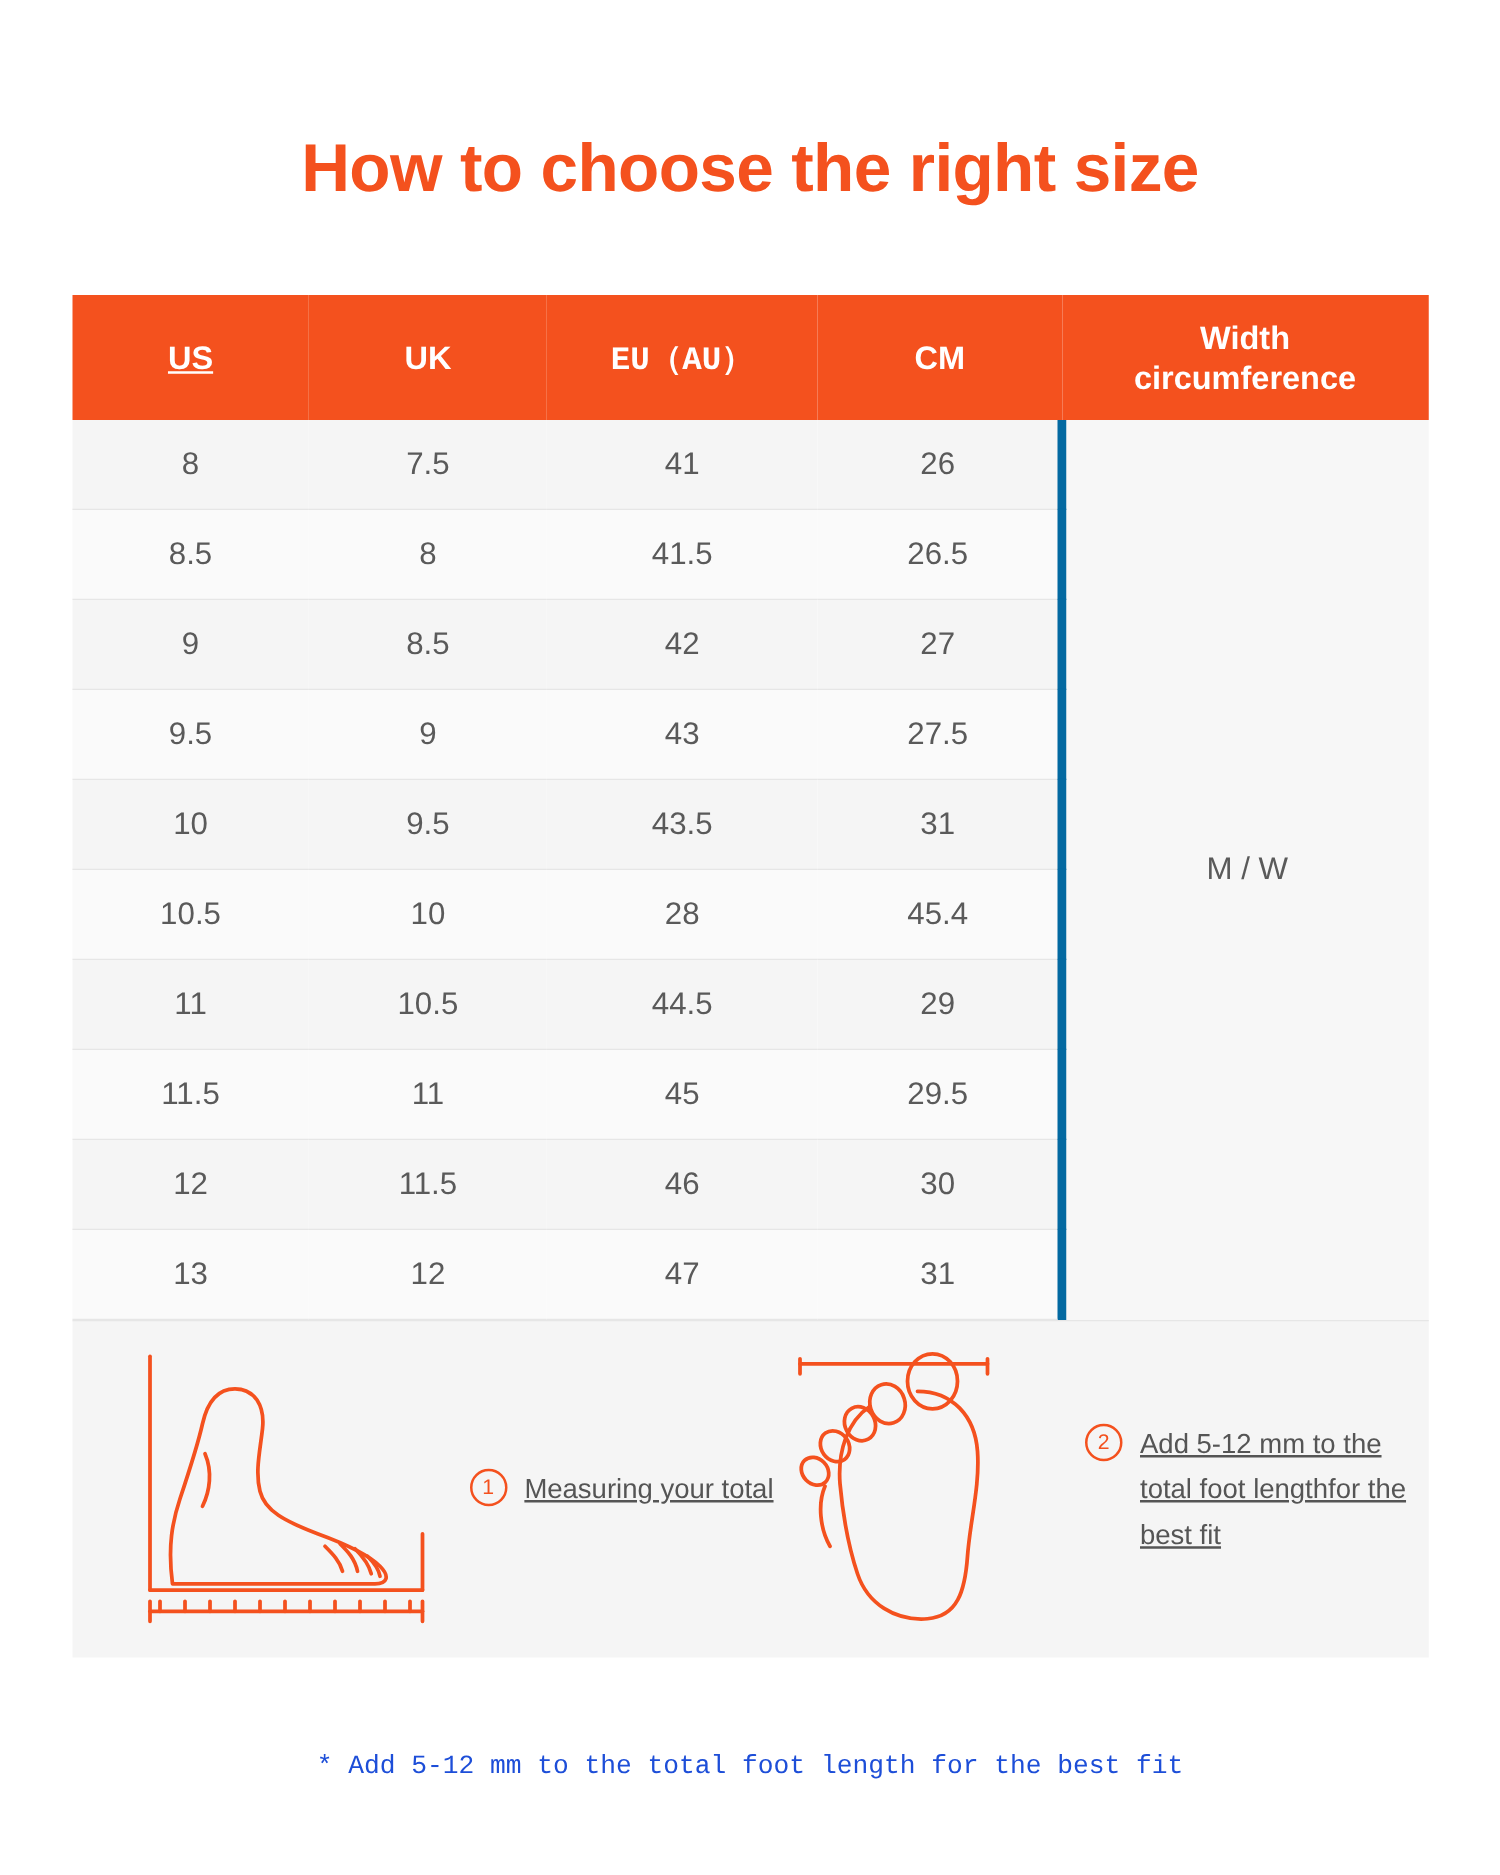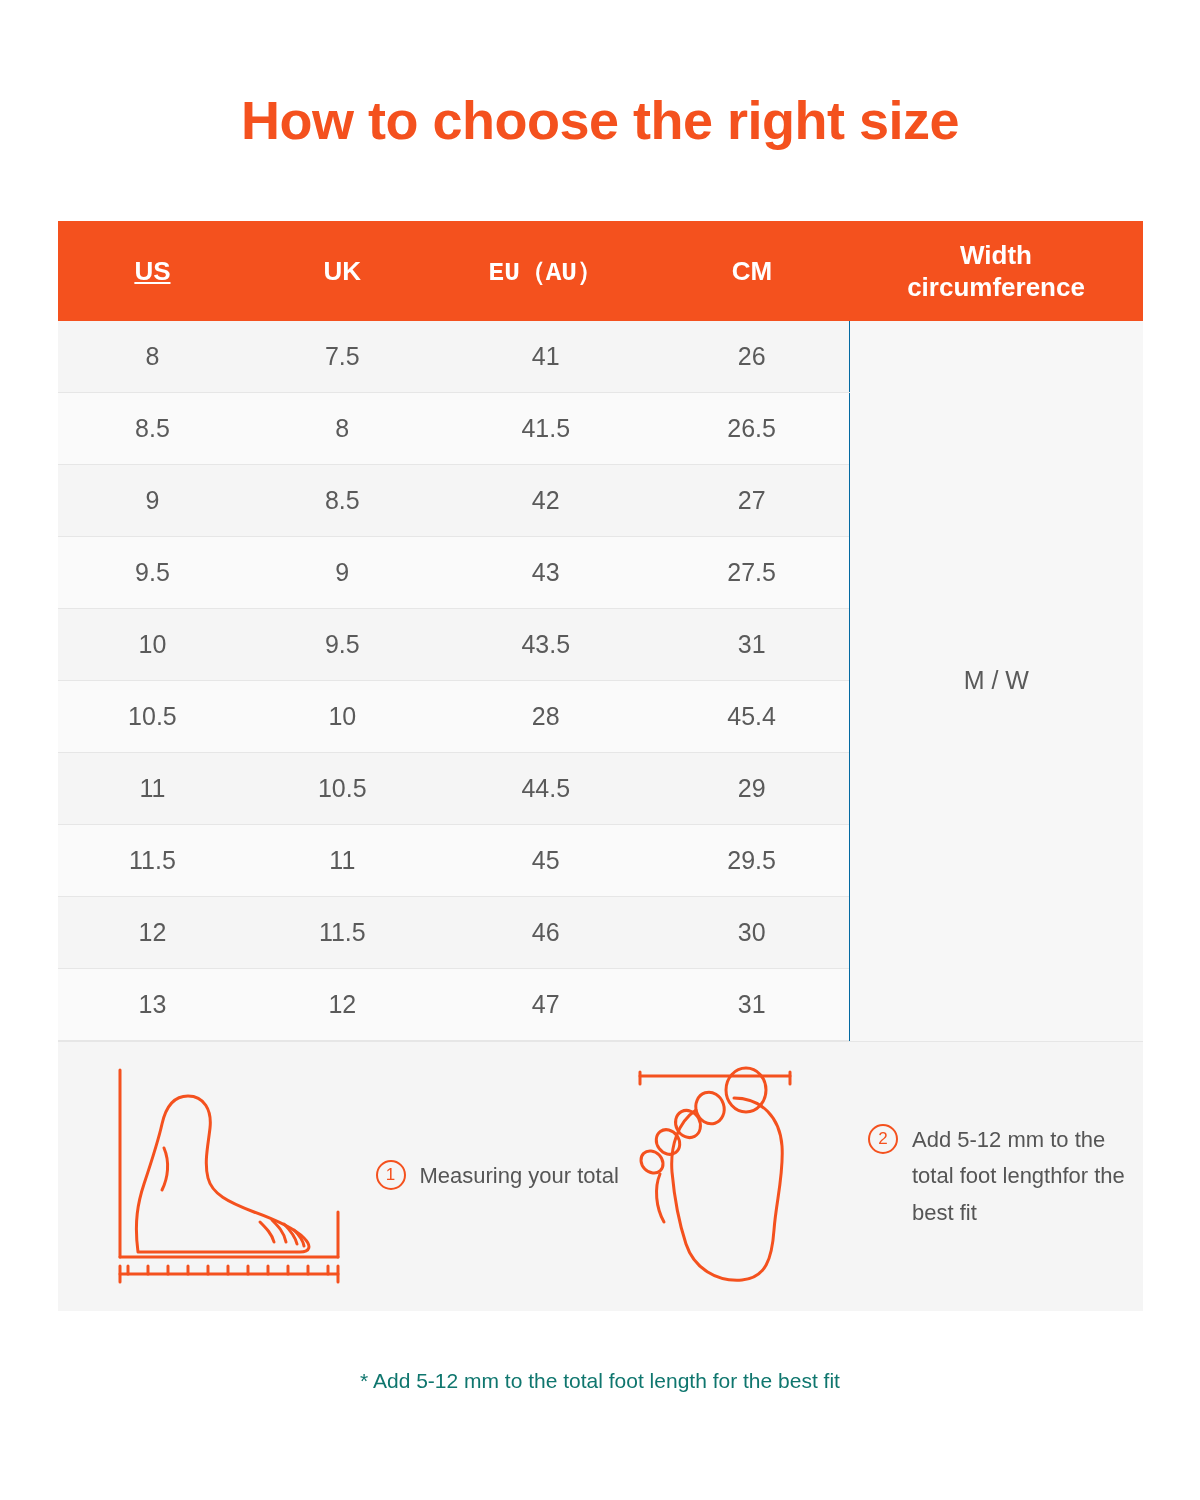--- a/index.html
+++ b/index.html
@@ -20,21 +20,21 @@
     position: relative;
     box-sizing: border-box;
   }
   .title {
     text-align: center;
     color: #f4511e;
     font-size: 54px;
     font-weight: bold;
     letter-spacing: -0.5px;
     padding-top: 88px;
-    margin: 1px;
+    margin: 16px;
   }
   .table-wrap {
     margin: 0 auto;
     margin-top: 70px;
     width: 1085px;
   }
   table.size-table {
     width: 100%;
     border-collapse: collapse;
     table-layout: fixed;
@@ -59,21 +59,21 @@
     color: #5a5a5a;
     font-weight: normal;
     padding: 0;
     border-bottom: 1px solid #e6e6e6;
   }
   tbody tr:nth-child(odd) td { background: #f5f5f5; }
   tbody tr:nth-child(even) td { background: #fafafa; }
   td.width-cell {
     background: #f7f7f7 !important;
     border-bottom: none !important;
-    border-left: 1px solid #0369a1;
+    border-left: 7px solid #0369a1;
     font-size: 25px;
     color: #5a5a5a;
     vertical-align: middle;
   }
   .col-us { width: 17.5%; text-decoration: underline; }
   .col-uk { width: 17.5%; }
   .col-eu { width: 20%; font-family: Liberation Mono, monospace; }
   .col-cm { width: 18%; }
   .col-w  { width: 27%; }
 
@@ -119,26 +119,28 @@
     justify-content: center;
     flex: 0 0 auto;
     margin-top: 2px;
     box-sizing: border-box;
   }
   .step-text {
     font-size: 22px;
     color: #555555;
     line-height: 1.65;
     max-width: 215px;
+    text-decoration: underline;
   }
   .footnote {
     text-align: center;
     font-size: 21px;
-    color: #0f766e;
-    margin-top: 58px;
+    color: #1d4ed8;
+    margin-top: 76px;
+    font-family: Liberation Mono, monospace;
   }
 </style>
 </head>
 <body>
 
 <div class="page">
 
   <h1 class="title">How to choose the right size</h1>
 
   <div class="table-wrap">

